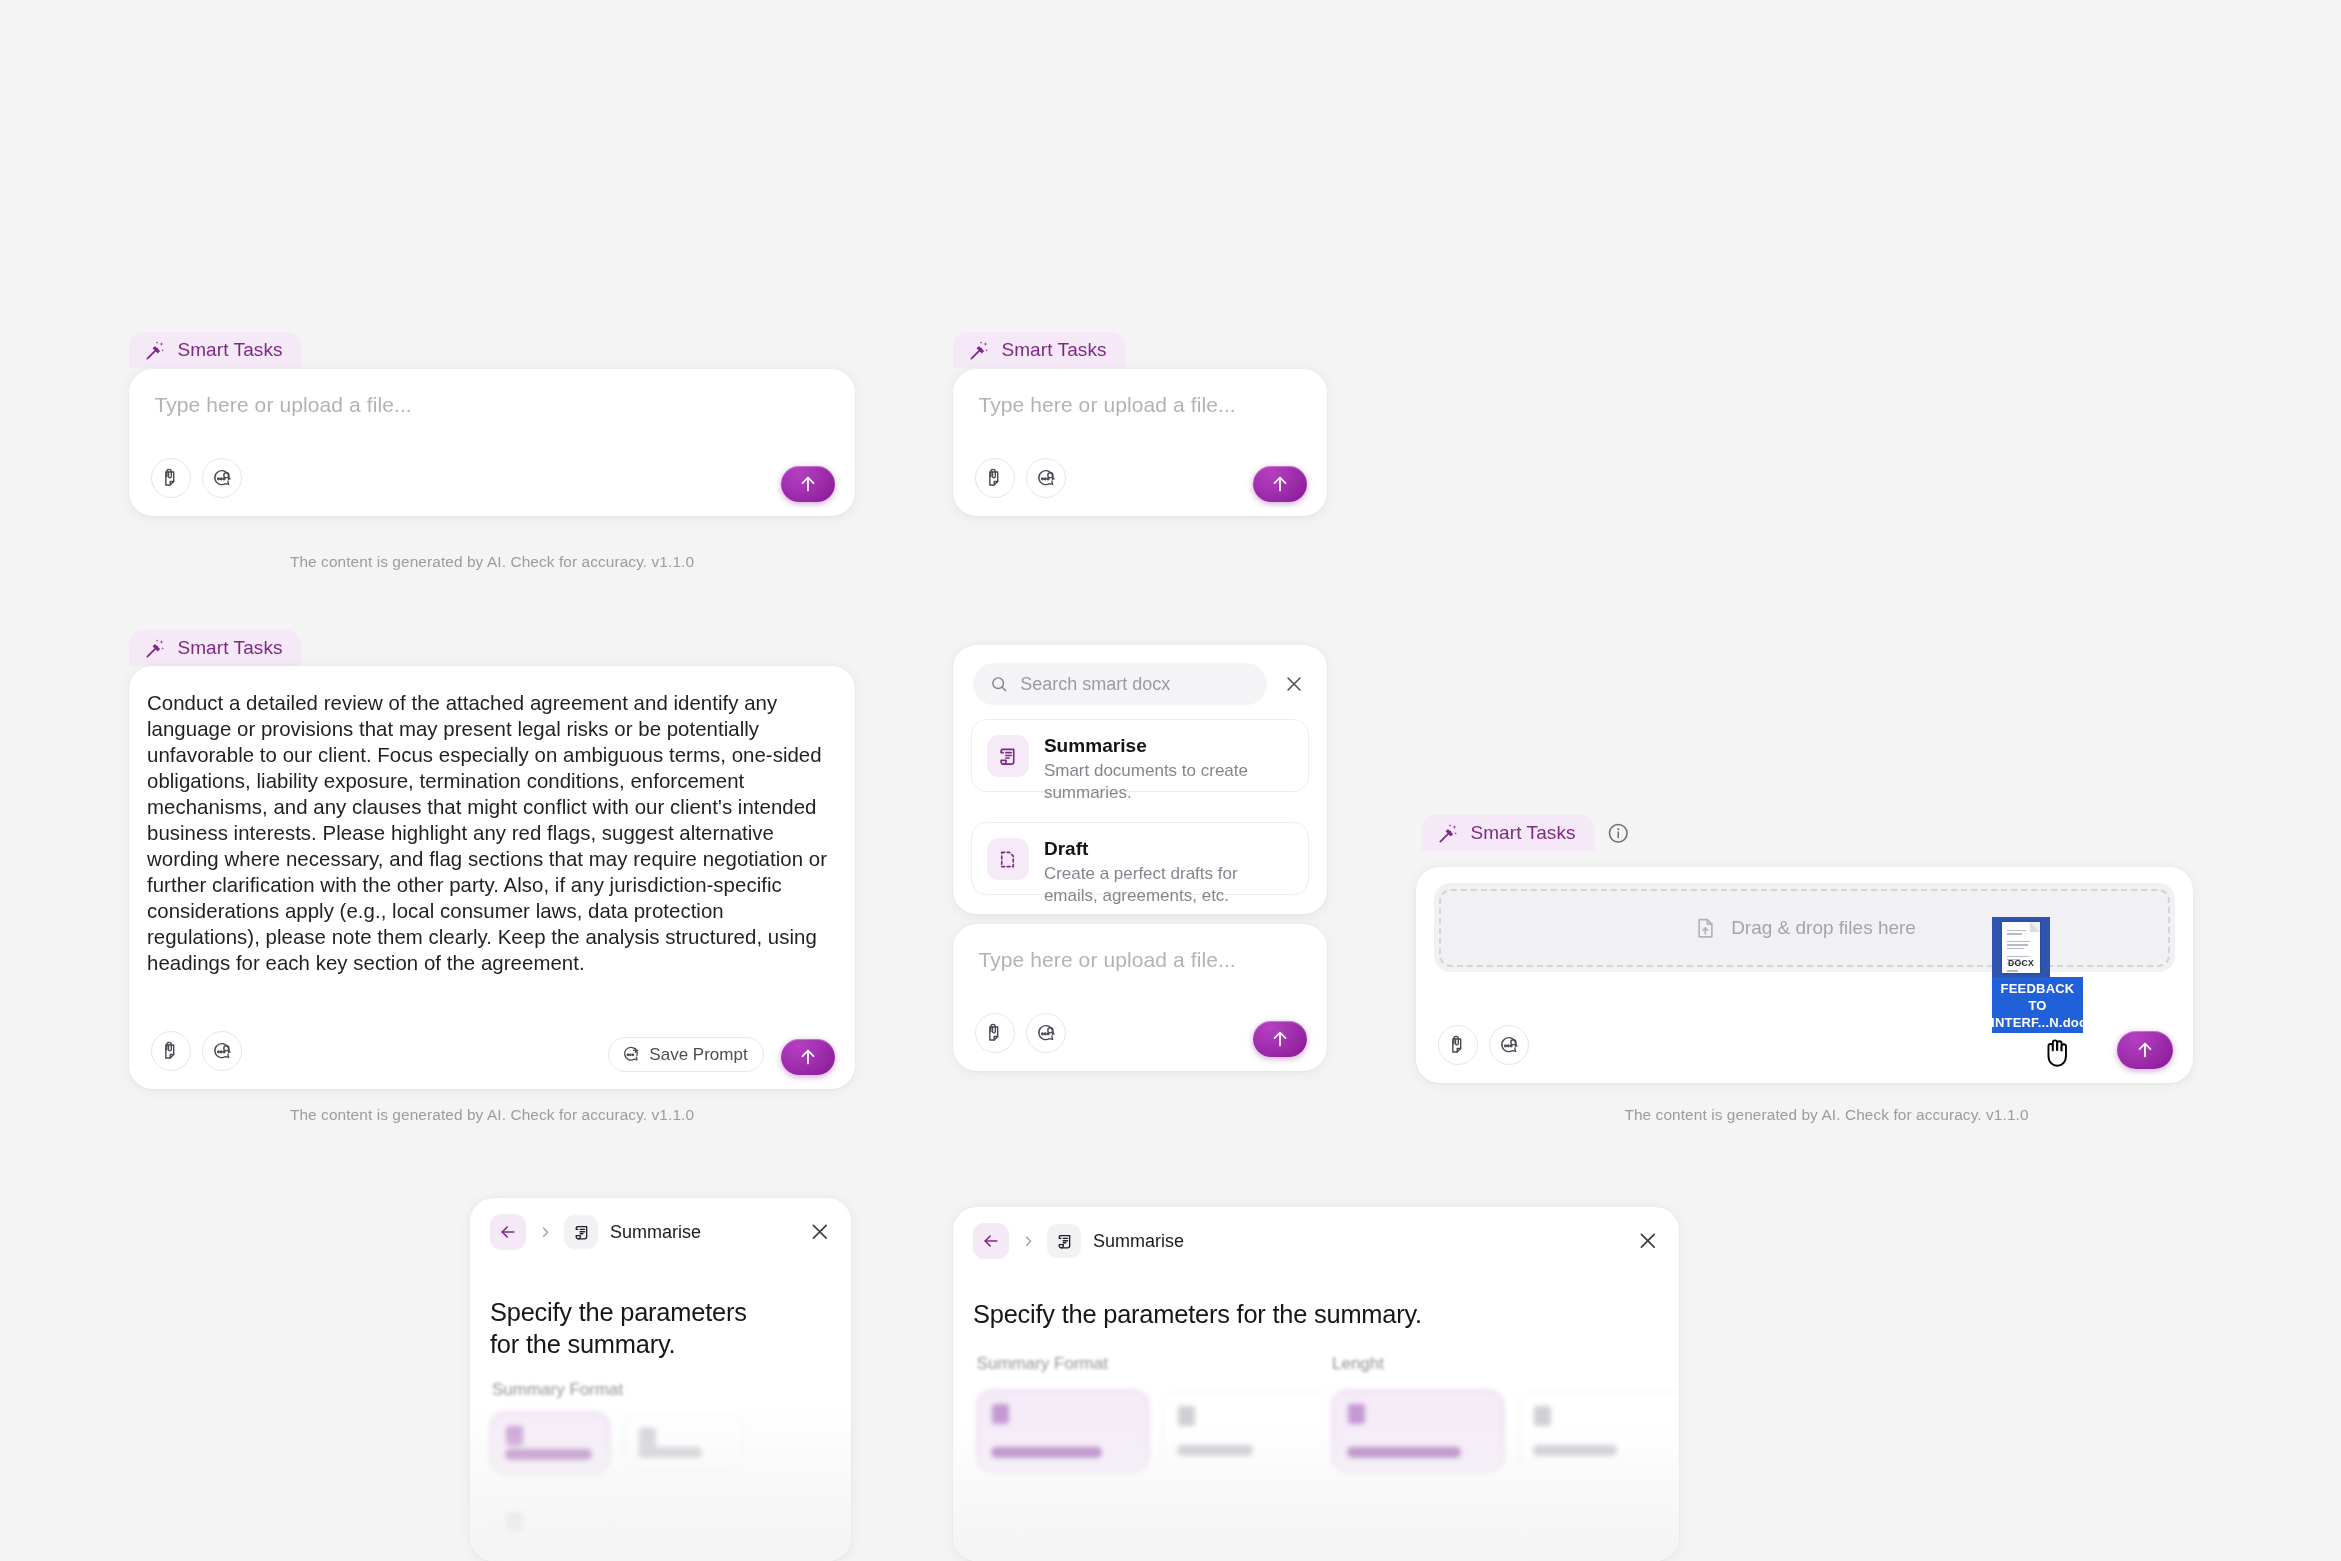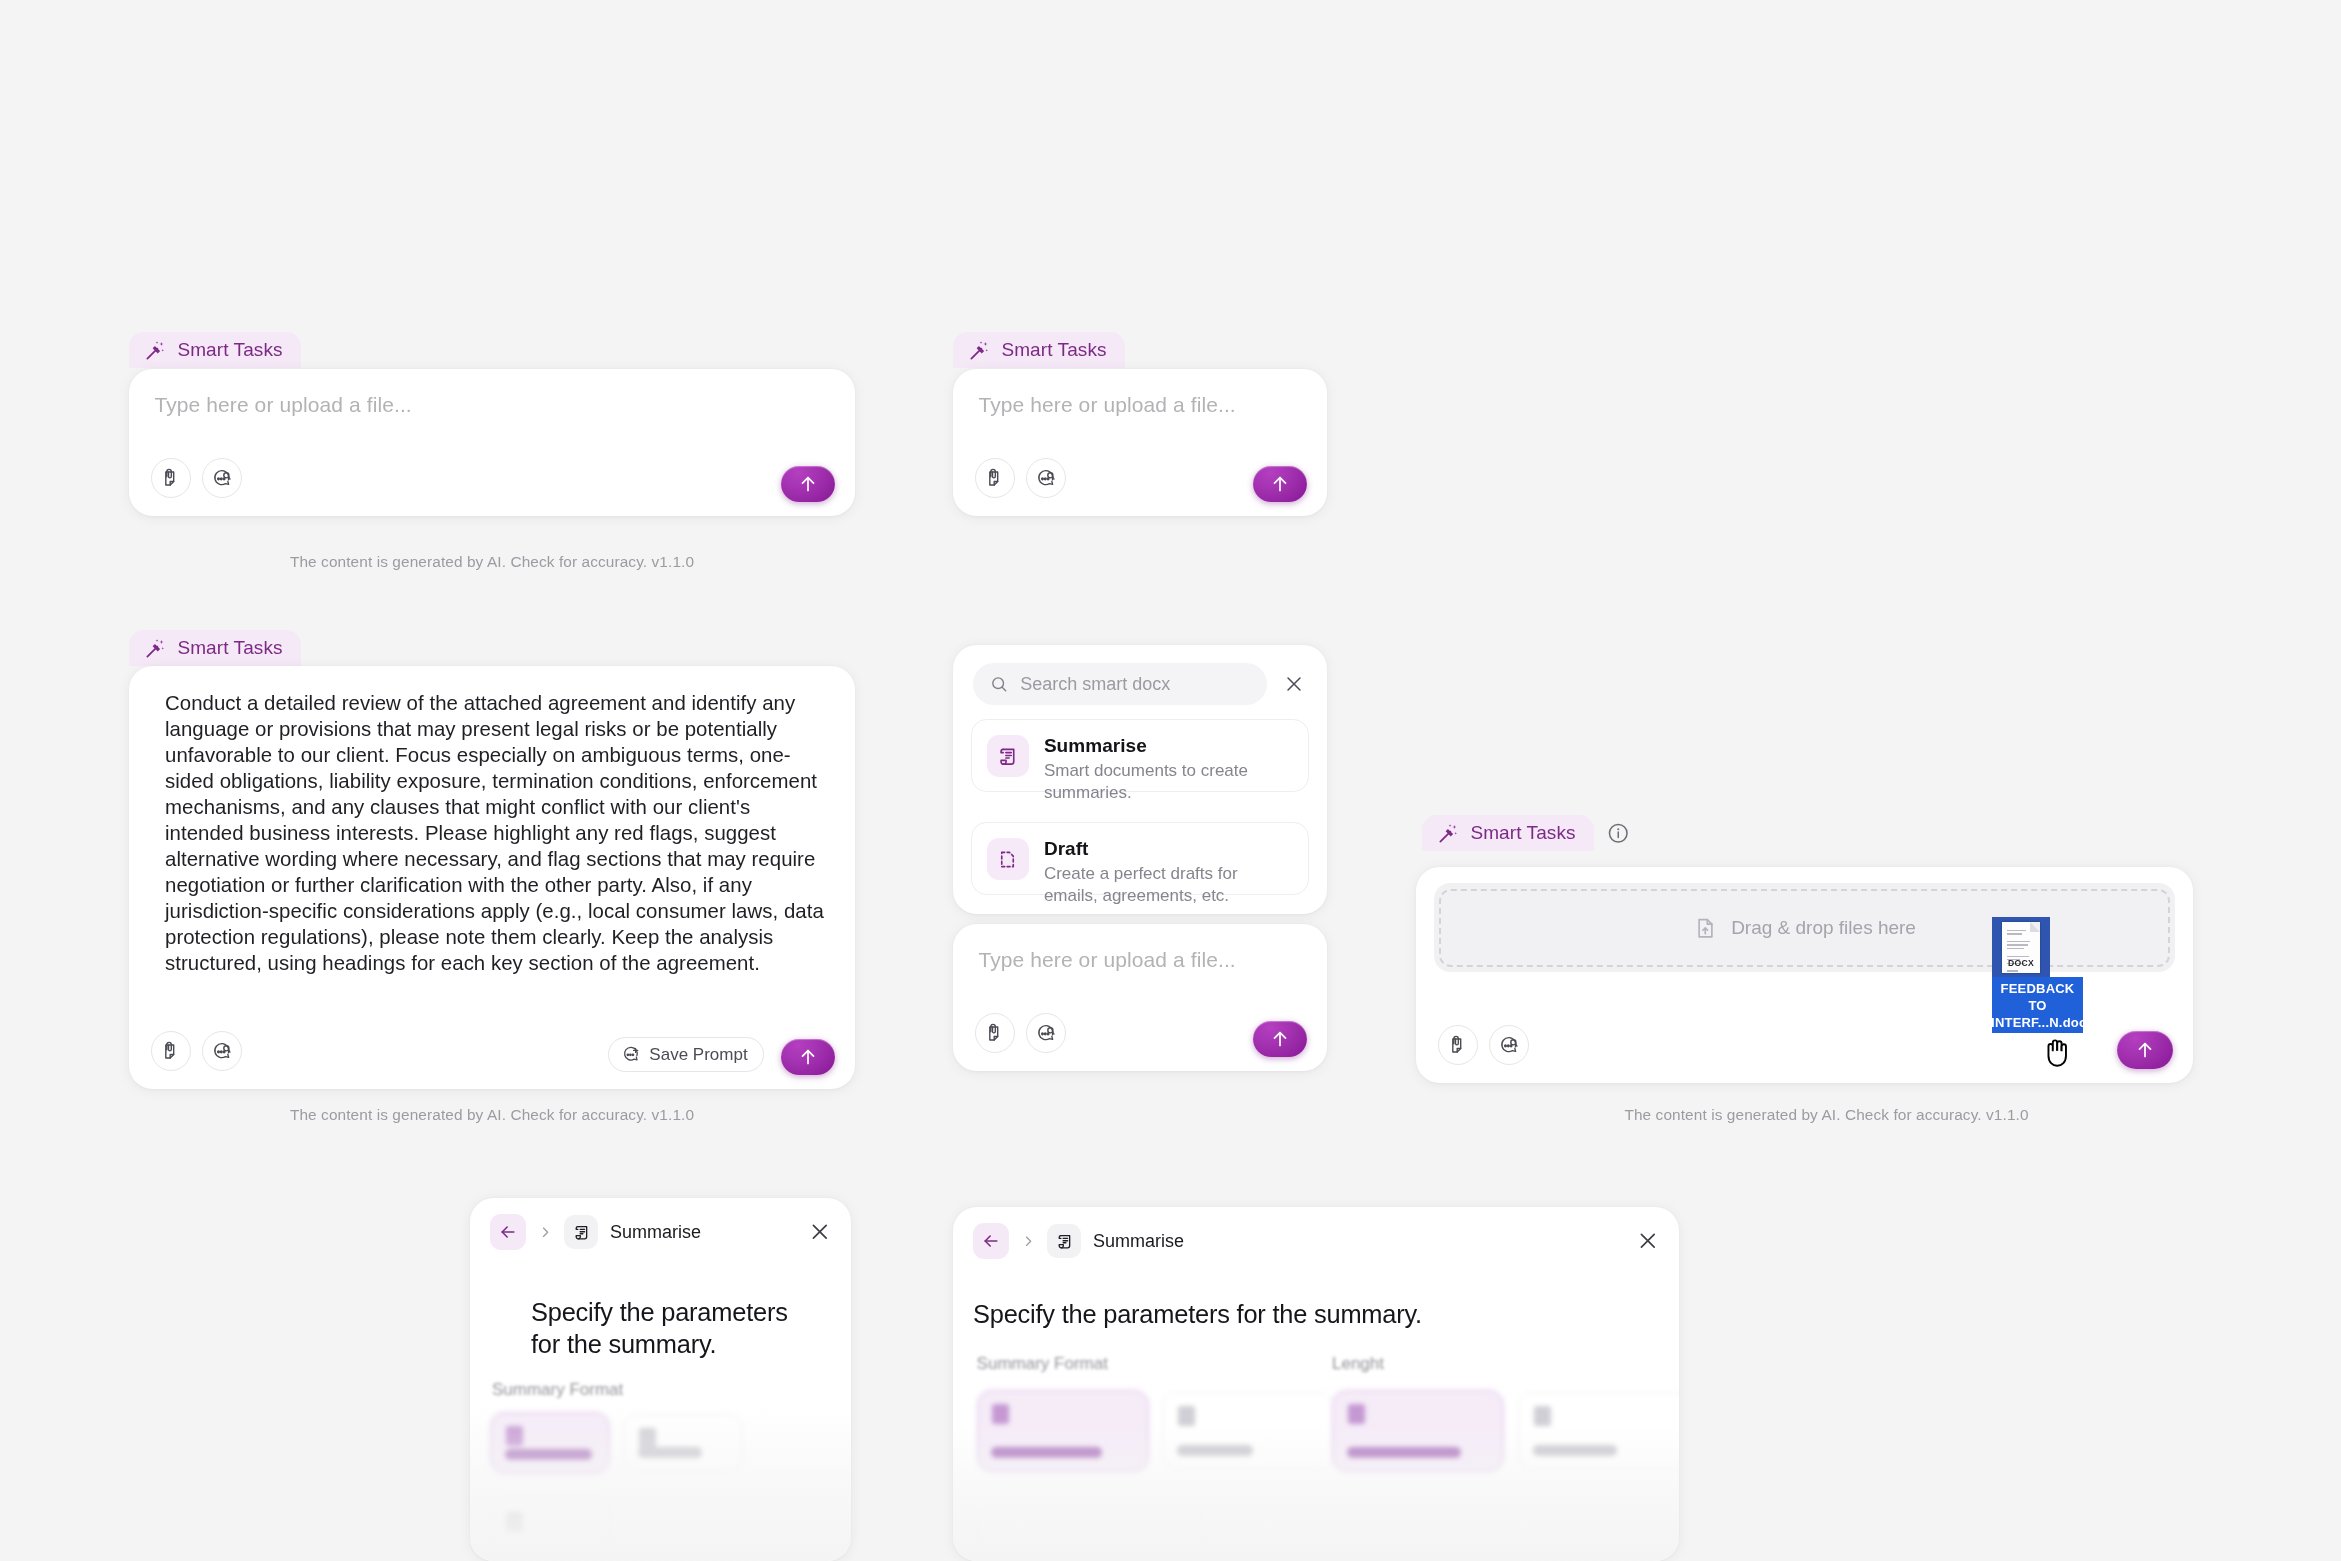--- a/index.html
+++ b/index.html
@@ -32,21 +32,21 @@
     box-shadow: 0 1.8px 12.7px rgba(20,20,40,.055), 0 0.9px 2.7px rgba(20,20,40,.04);
   }
   .card-inner { position: relative; width: 100%; height: 100%; }
 
   .placeholder {
     position: absolute; left: 25.4px; top: 23.6px;
     color: #b3b3b6; font-size: 21px; letter-spacing: 0.1px;
   }
 
   .prompt-text {
-    position: absolute; left: 36px; top: 23.6px; right: 22px;
+    position: absolute; left: 18px; top: 23.6px; right: 22px;
     color: #1f1f24; font-size: 20.4px; line-height: 26px;
     letter-spacing: 0.05px;
   }
 
   .toolbar { position: absolute; left: 22px; bottom: 18px; display: flex; gap: 11px; }
   .rbtn {
     width: 40px; height: 40px; border-radius: 50%;
     border: 1.2px solid #e6e6e9; background: #fff;
     display: flex; align-items: center; justify-content: center;
   }
@@ -583,21 +583,21 @@
           </svg>
         </div>
         <span class="crumb-title">Summarise</span>
         <span class="crumb-close">
           <svg viewBox="0 0 24 24" fill="none" stroke="#3d3d46" stroke-width="1.7" stroke-linecap="round">
             <path d="M5.5 5.5l13 13M18.5 5.5l-13 13"></path>
           </svg>
         </span>
       </div>
 
-      <div class="panel-heading" style="top:98px;margin-left:41px;"><span style="white-space:pre-line">Specify the parameters
+      <div class="panel-heading" style="top:98px;"><span style="white-space:pre-line">Specify the parameters
 for the summary.</span></div>
 
       <div class="field-label" style="left:22px;top:182px;">Summary Format</div>
 
       <div class="opt sel" style="left:20px;top:214px;width:120px;height:62px;">
         <span class="oi"></span>
         <span class="ol" style="width:87px;"></span>
       </div>
       <div class="opt un" style="left:153px;top:216px;width:120px;height:58px;">
         <span class="oi"></span>

